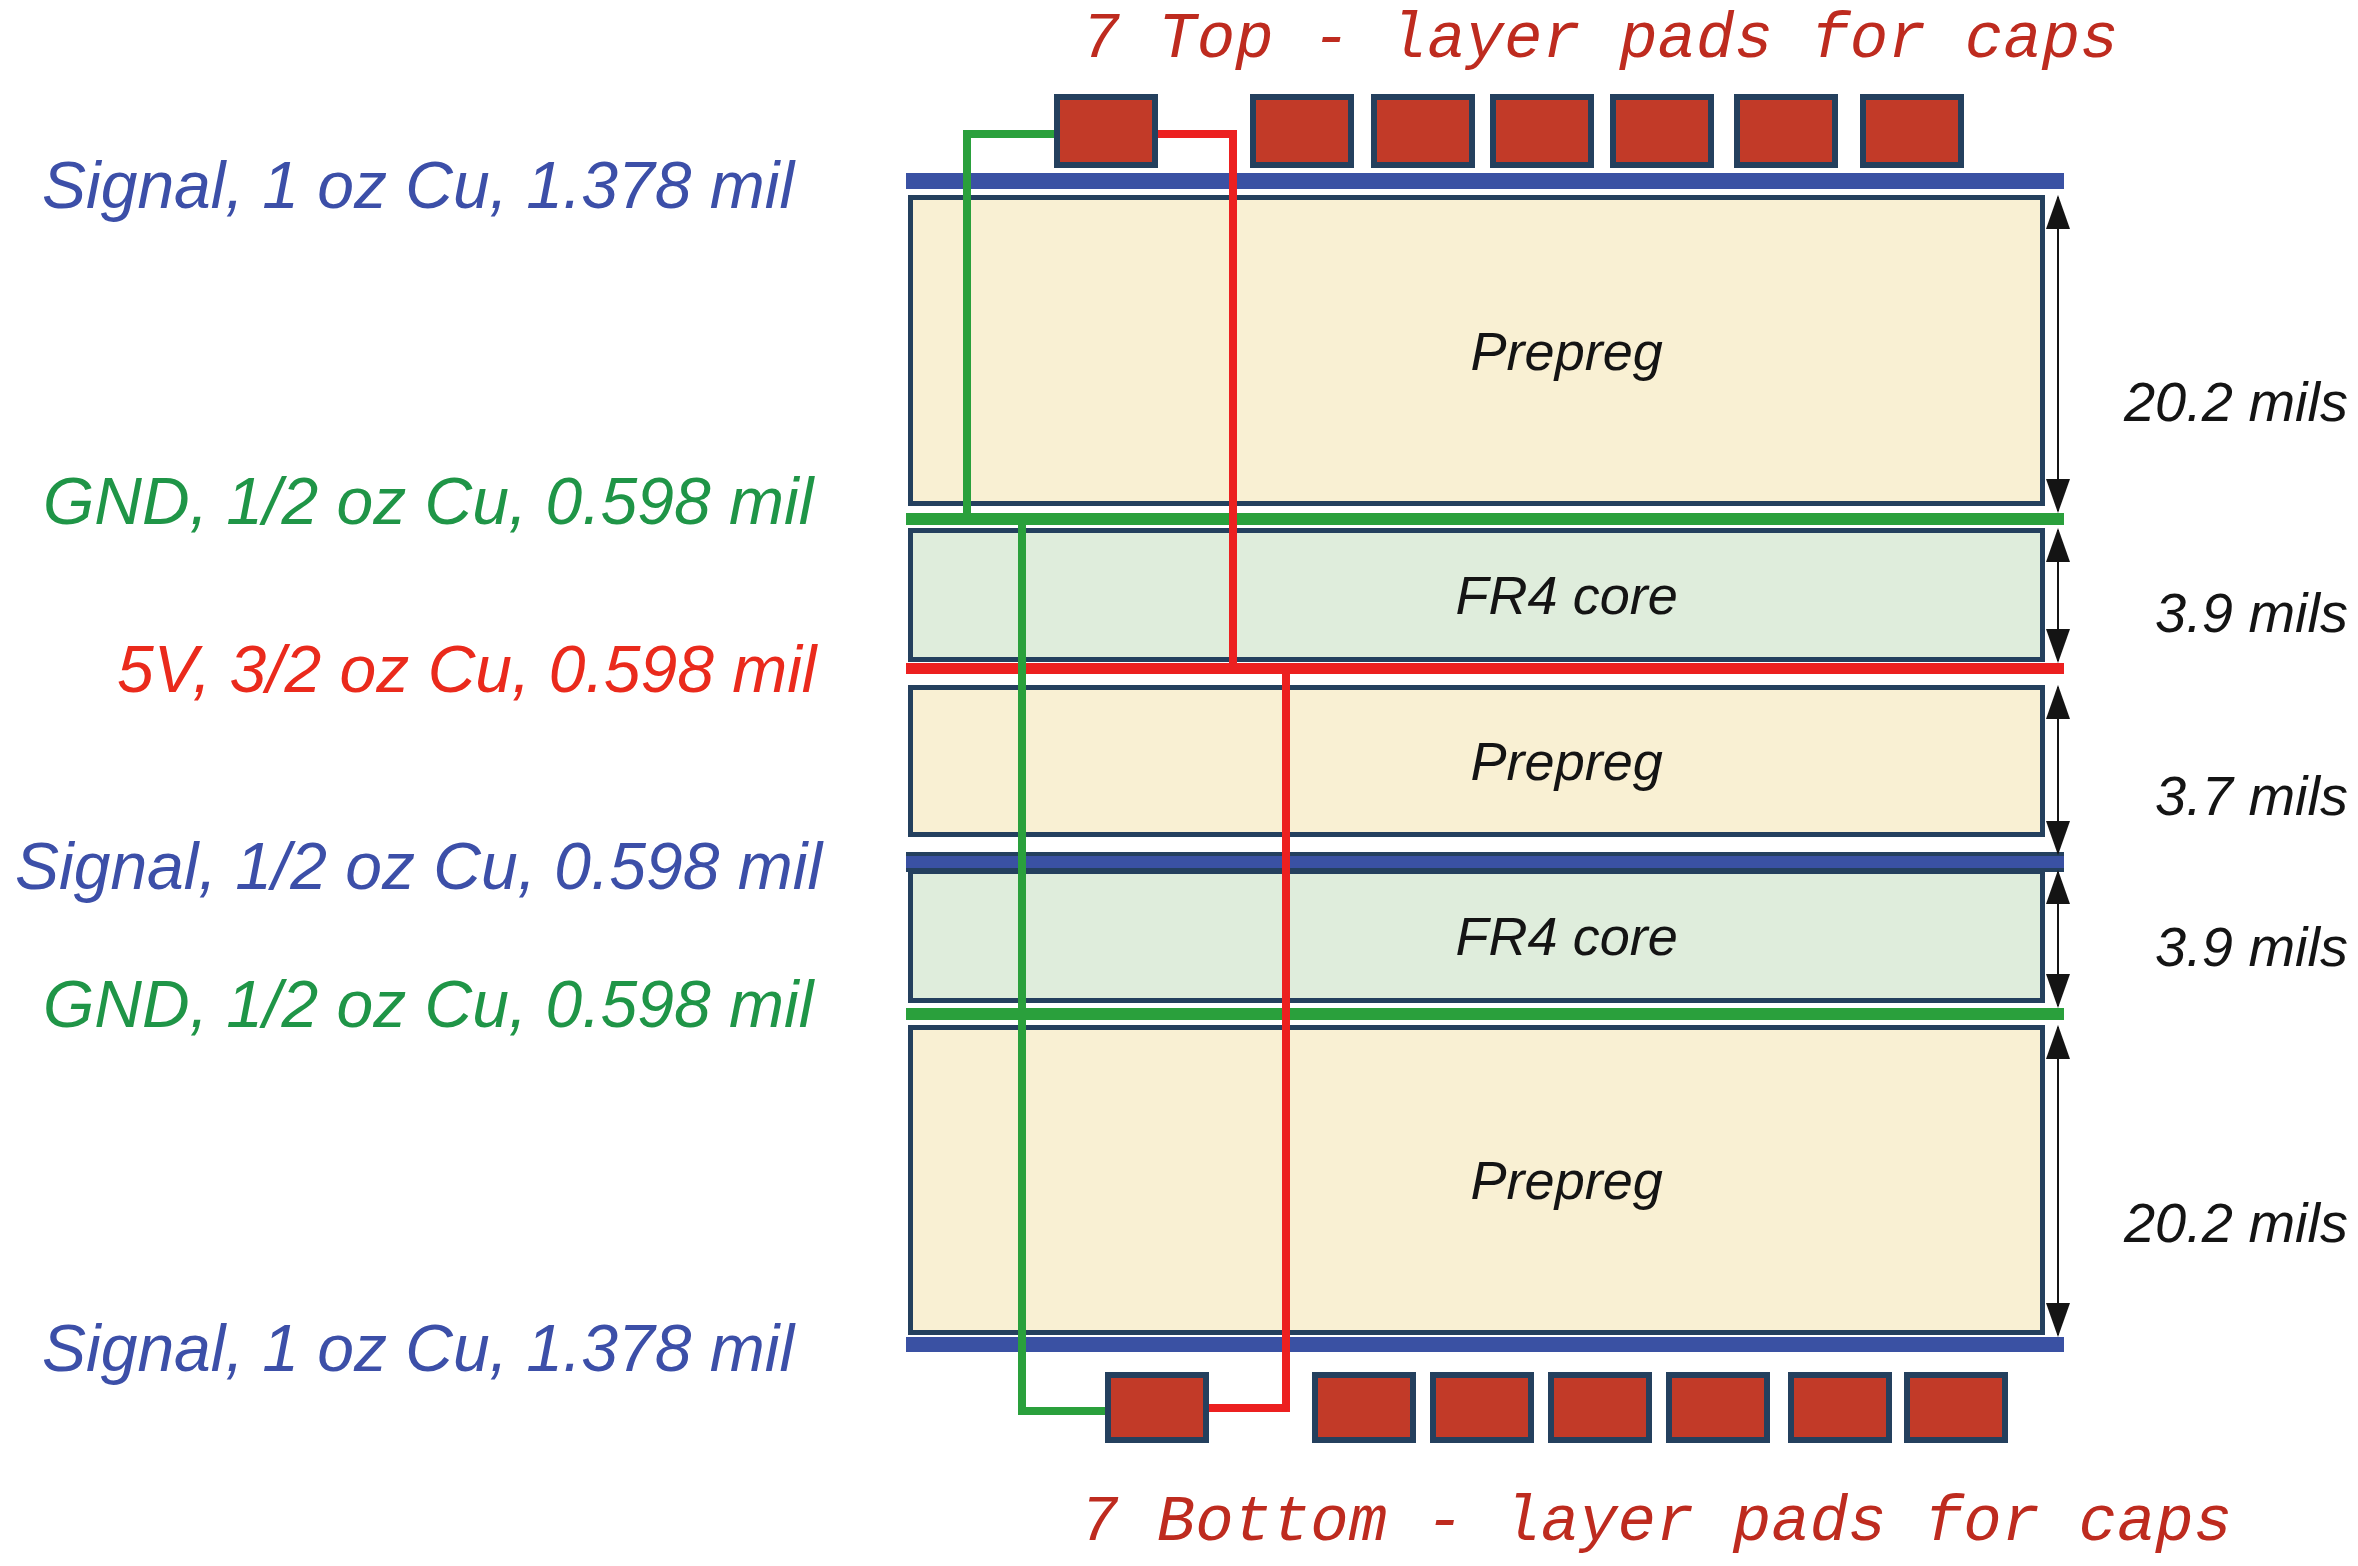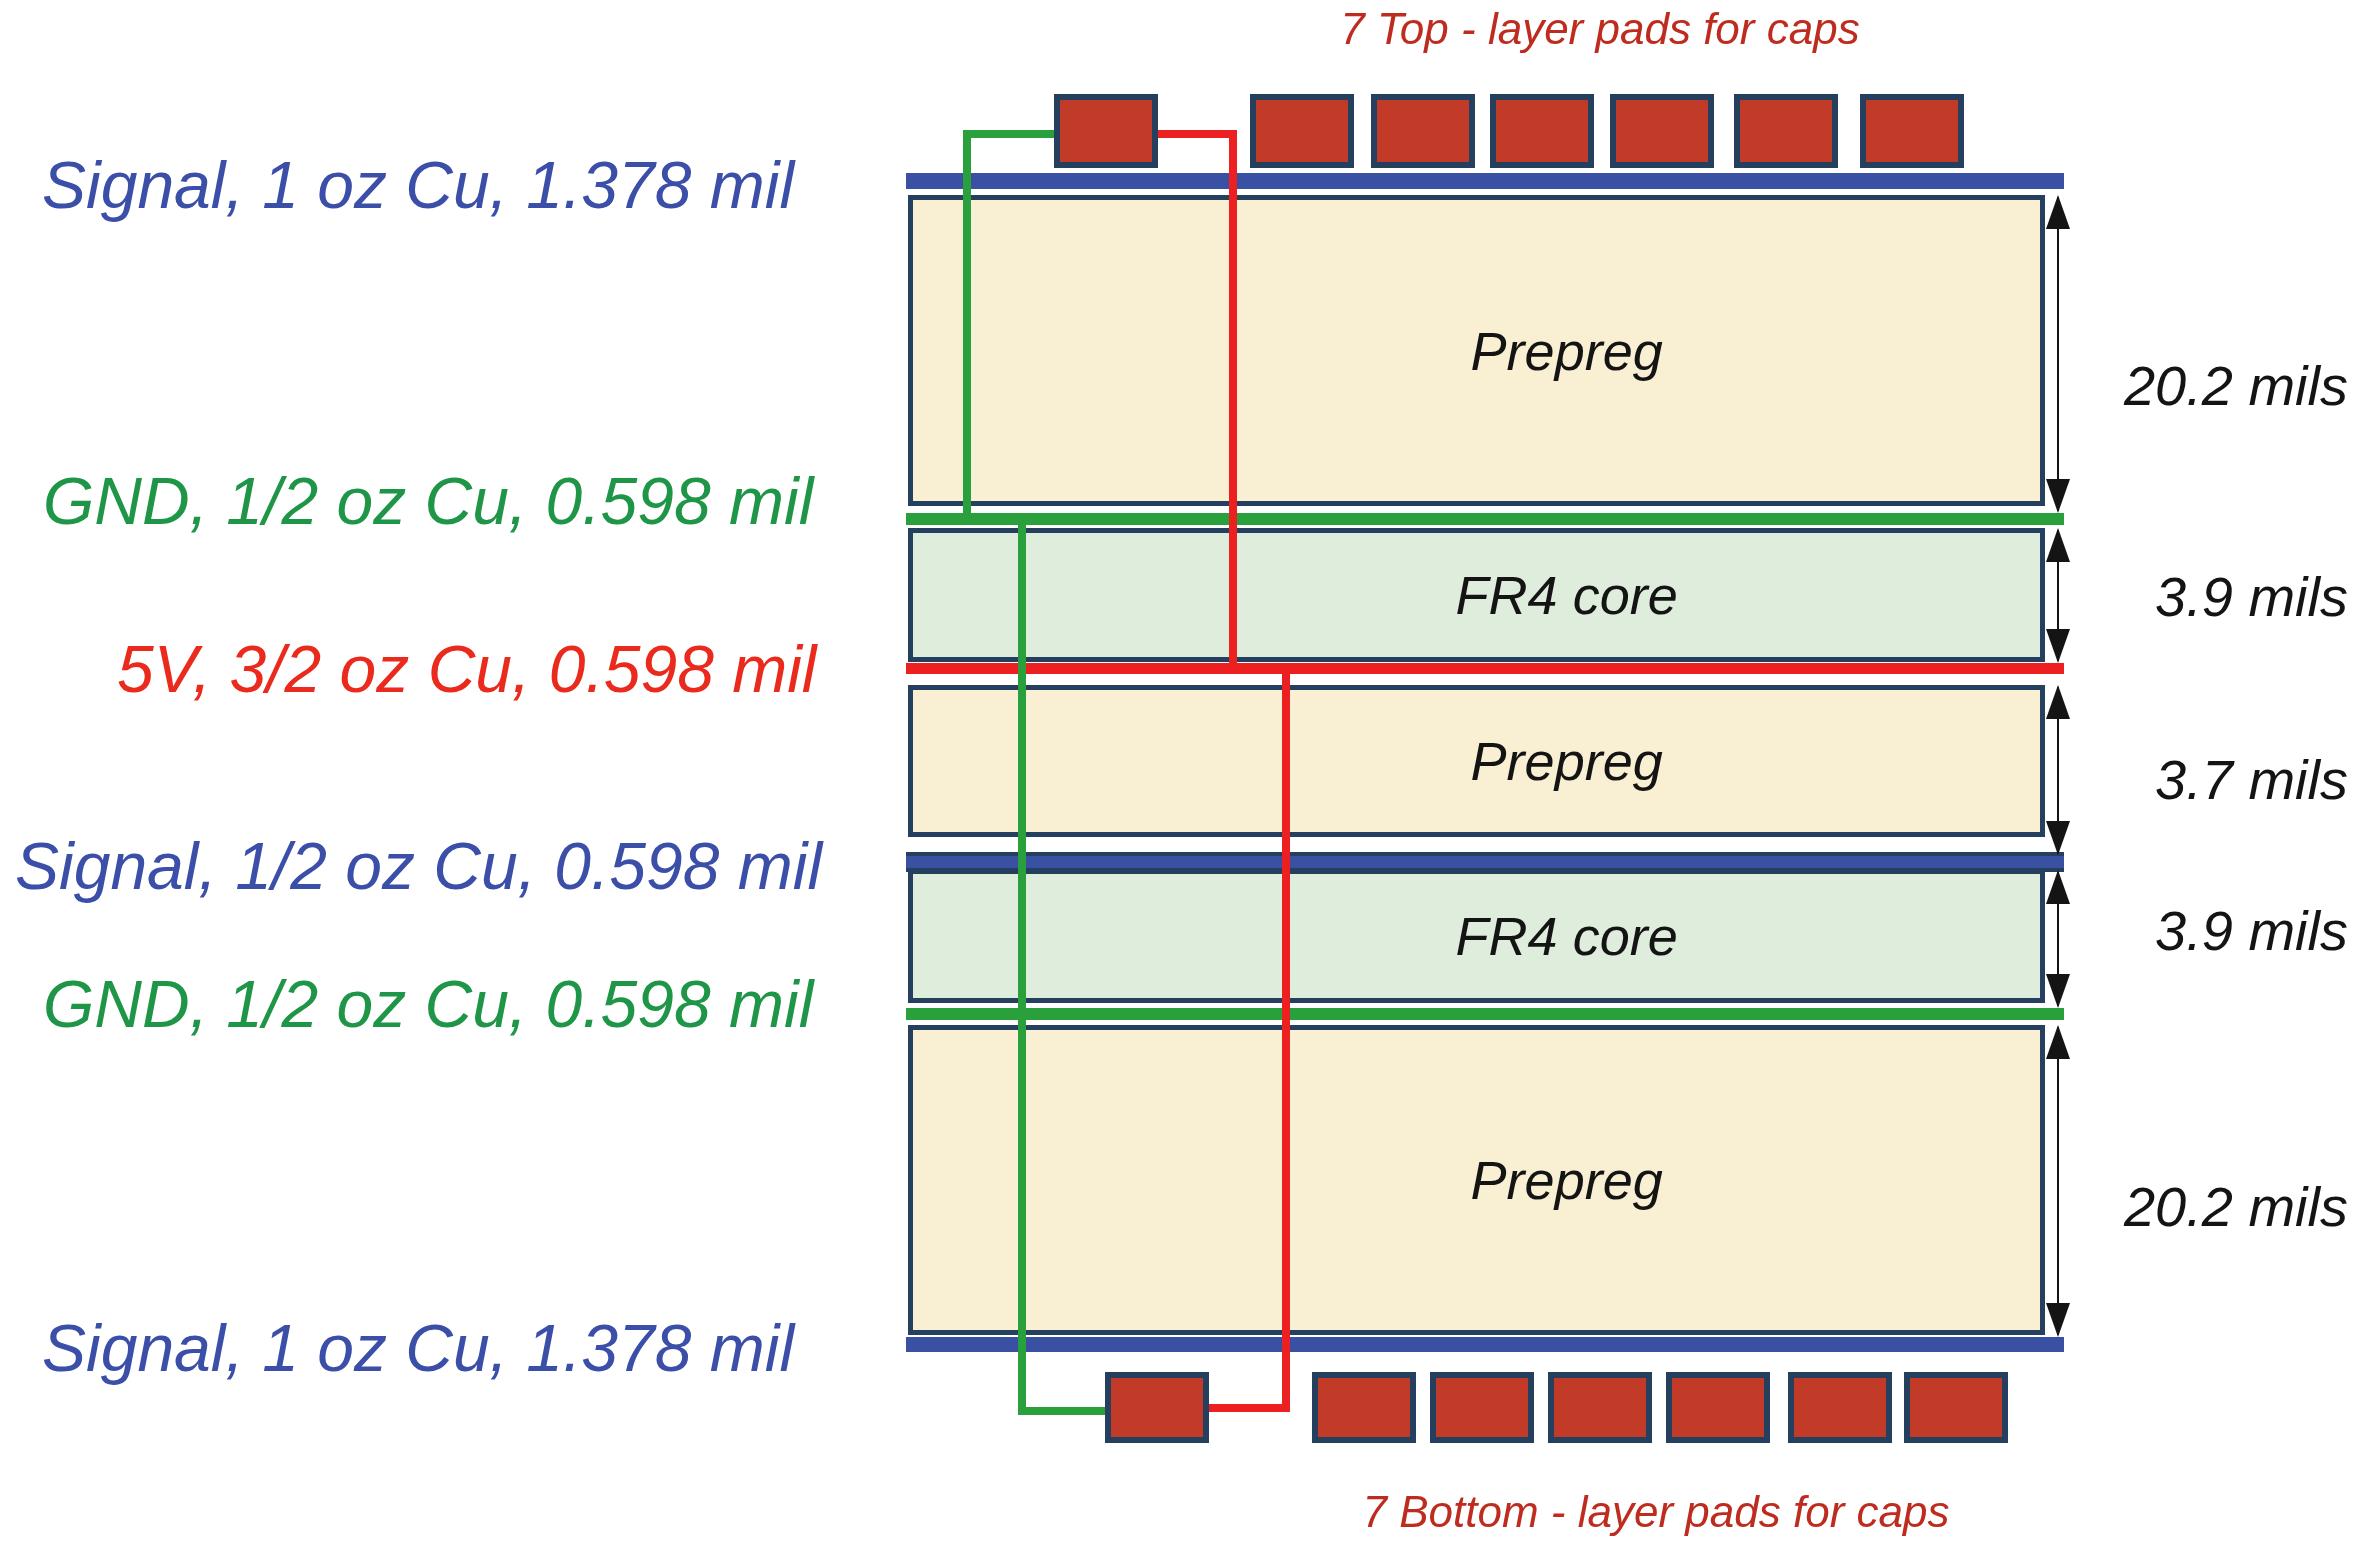--- a/index.html
+++ b/index.html
@@ -1,21 +1,21 @@
 <!DOCTYPE html>
 <html style="--navy: #24405E; --pad_red: #C23A28; --title_red: #BE2B1F; --red: #EC2020; --green: #2AA03C; --blue: #3A51A3; --cream: #F9F0D3; --fr4: #DFEDDC; --green_text: #1F9547; --blue_text: #3C4FA8; --red_text: #EA2A1C; --ink: #141414;"><head>
 <meta charset="utf-8">
 <style>
   html,body{margin:0;padding:0;background:#fff;}
   .stage{
     position:relative;width:2358px;height:1566px;background:#fff;overflow:hidden;
     font-family:"Liberation Sans", sans-serif;font-style:italic;
   }
   
-  .title{position:absolute;font-size:44px;color:var(--title_red);white-space:nowrap;text-align:center;line-height:1.1;}
+  .title{position:absolute;font-size:64px;color:var(--title_red);white-space:nowrap;text-align:center;line-height:1.1;font-family:Liberation Mono, monospace;}
   .title-top{left:1000px;top:5px;width:1200px;}
   .title-bottom{left:1056px;top:1488px;width:1200px;}
   
   .side-label{position:absolute;font-size:66px;line-height:80px;white-space:nowrap;text-align:right;}
   .c-blue{color:var(--blue_text);}
   .c-green{color:var(--green_text);}
   .c-red{color:var(--red_text);}
   
   .block{position:absolute;left:908px;width:1137px;border:5px solid var(--navy);box-sizing:border-box;}
   .prepreg{background:var(--cream);}
@@ -37,21 +37,21 @@
   .pad-top{top:94px;height:74px;}
   .pad-bottom{top:1372px;height:71px;}
   
   .dim{position:absolute;left:2046px;width:24px;}
   .dim-line{position:absolute;left:11px;top:2px;bottom:2px;width:2px;background:var(--ink);}
   .dim-arrow-up{position:absolute;top:0;left:0;width:0;height:0;
     border-left:12px solid transparent;border-right:12px solid transparent;border-bottom:34px solid var(--ink);}
   .dim-arrow-down{position:absolute;bottom:0;left:0;width:0;height:0;
     border-left:12px solid transparent;border-right:12px solid transparent;border-top:34px solid var(--ink);}
   .dim-label{position:absolute;left:2080px;width:268px;text-align:right;
-    font-size:56px;line-height:64px;color:var(--ink);white-space:nowrap;}
+    font-size:56px;line-height:64px;color:var(--ink);white-space:nowrap;margin-top:16px;}
 </style>
 </head>
 <body>
 
 <div class="stage">
 
   <div class="title title-top">7 Top - layer pads for caps</div>
   <div class="title title-bottom">7 Bottom - layer pads for caps</div>
 
   <div class="side-label c-blue" style="left:42px;top:145px">Signal, 1 oz Cu, 1.378 mil</div>

